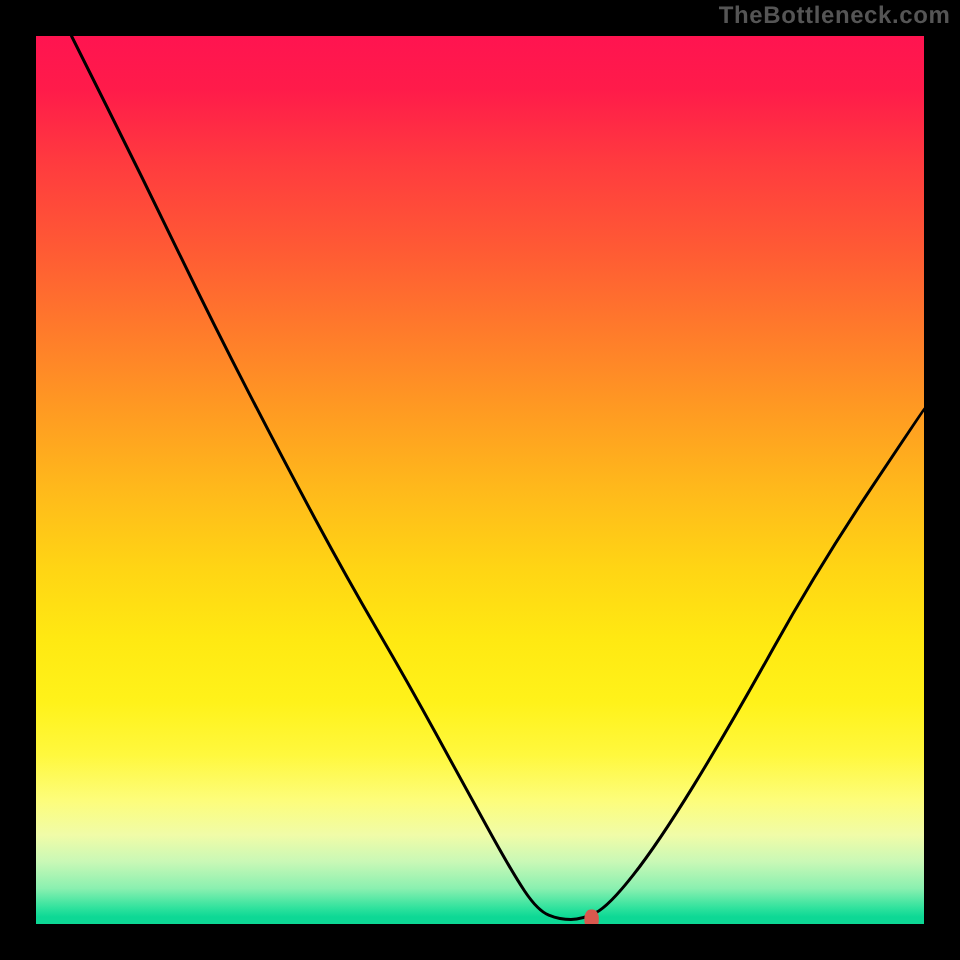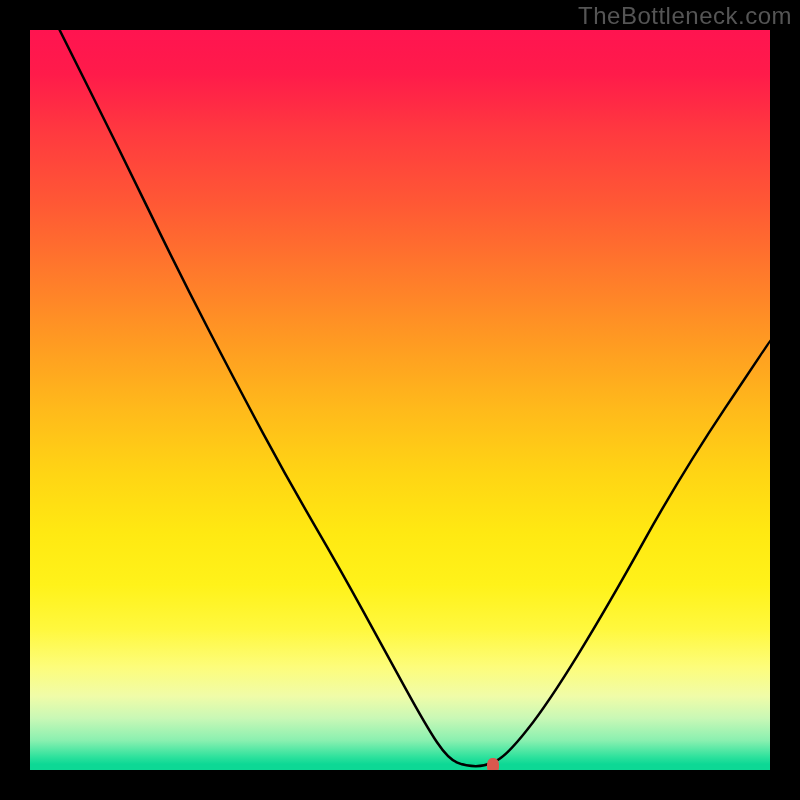--- a/index.html
+++ b/index.html
@@ -15,22 +15,22 @@
     position: relative;
     width: 800px;
     height: 800px;
     background: #000;
   }
   .watermark {
     position: absolute;
     top: 2px;
     right: 8px;
     color: #555;
-    font-size: 24px;
-    font-weight: normal;
+    font-size: 20px;
+    font-weight: bold;
     letter-spacing: 0.5px;
     z-index: 10;
     user-select: none;
   }
   .plot-area {
     position: absolute;
     left: 30px;
     top: 30px;
     width: 740px;
     height: 740px;

